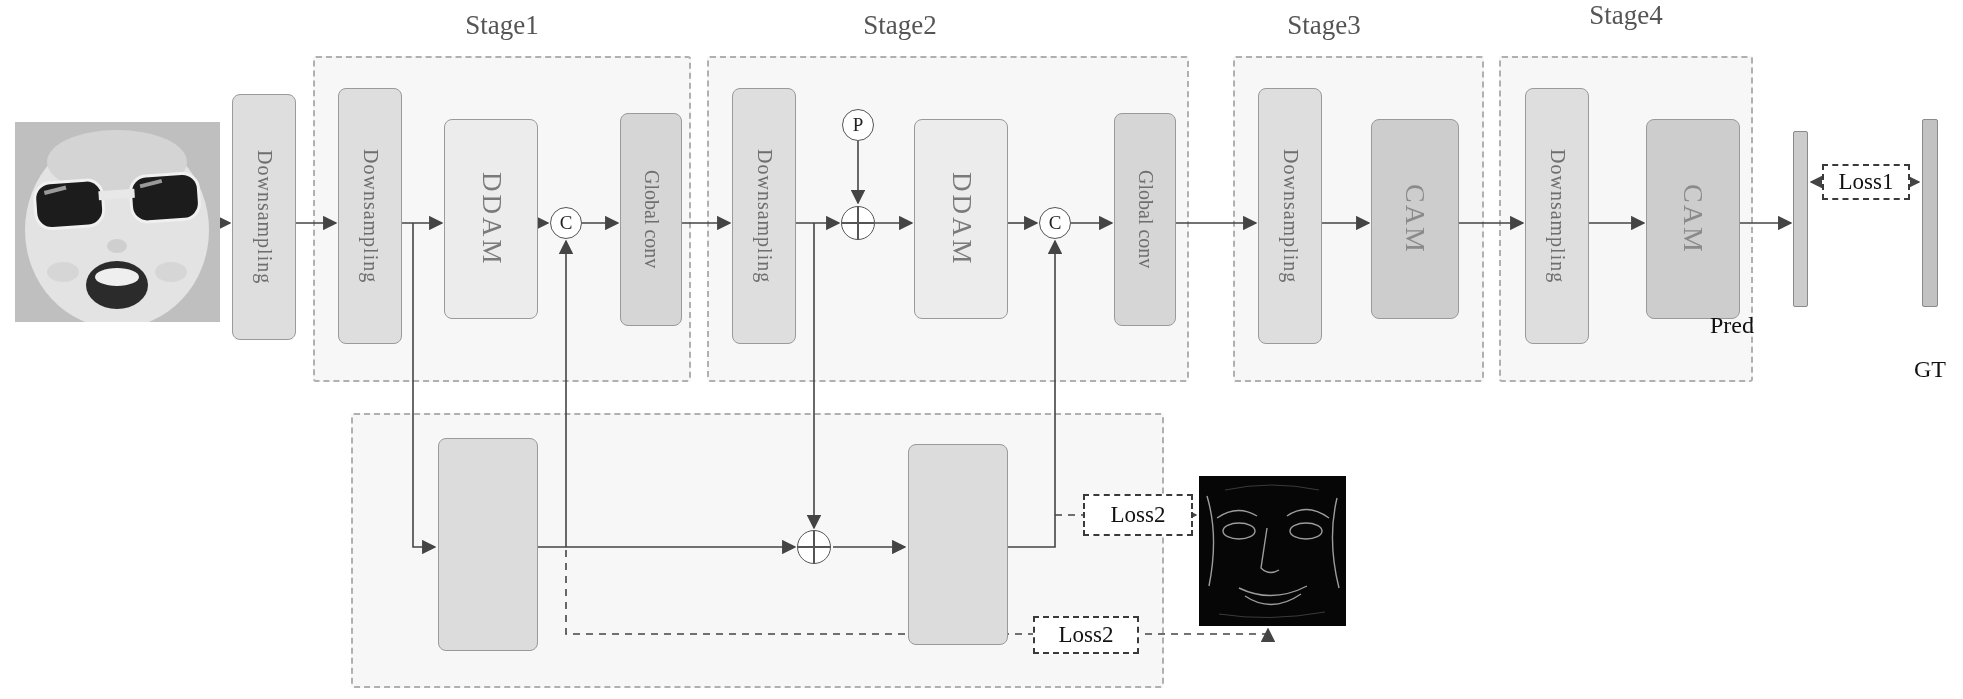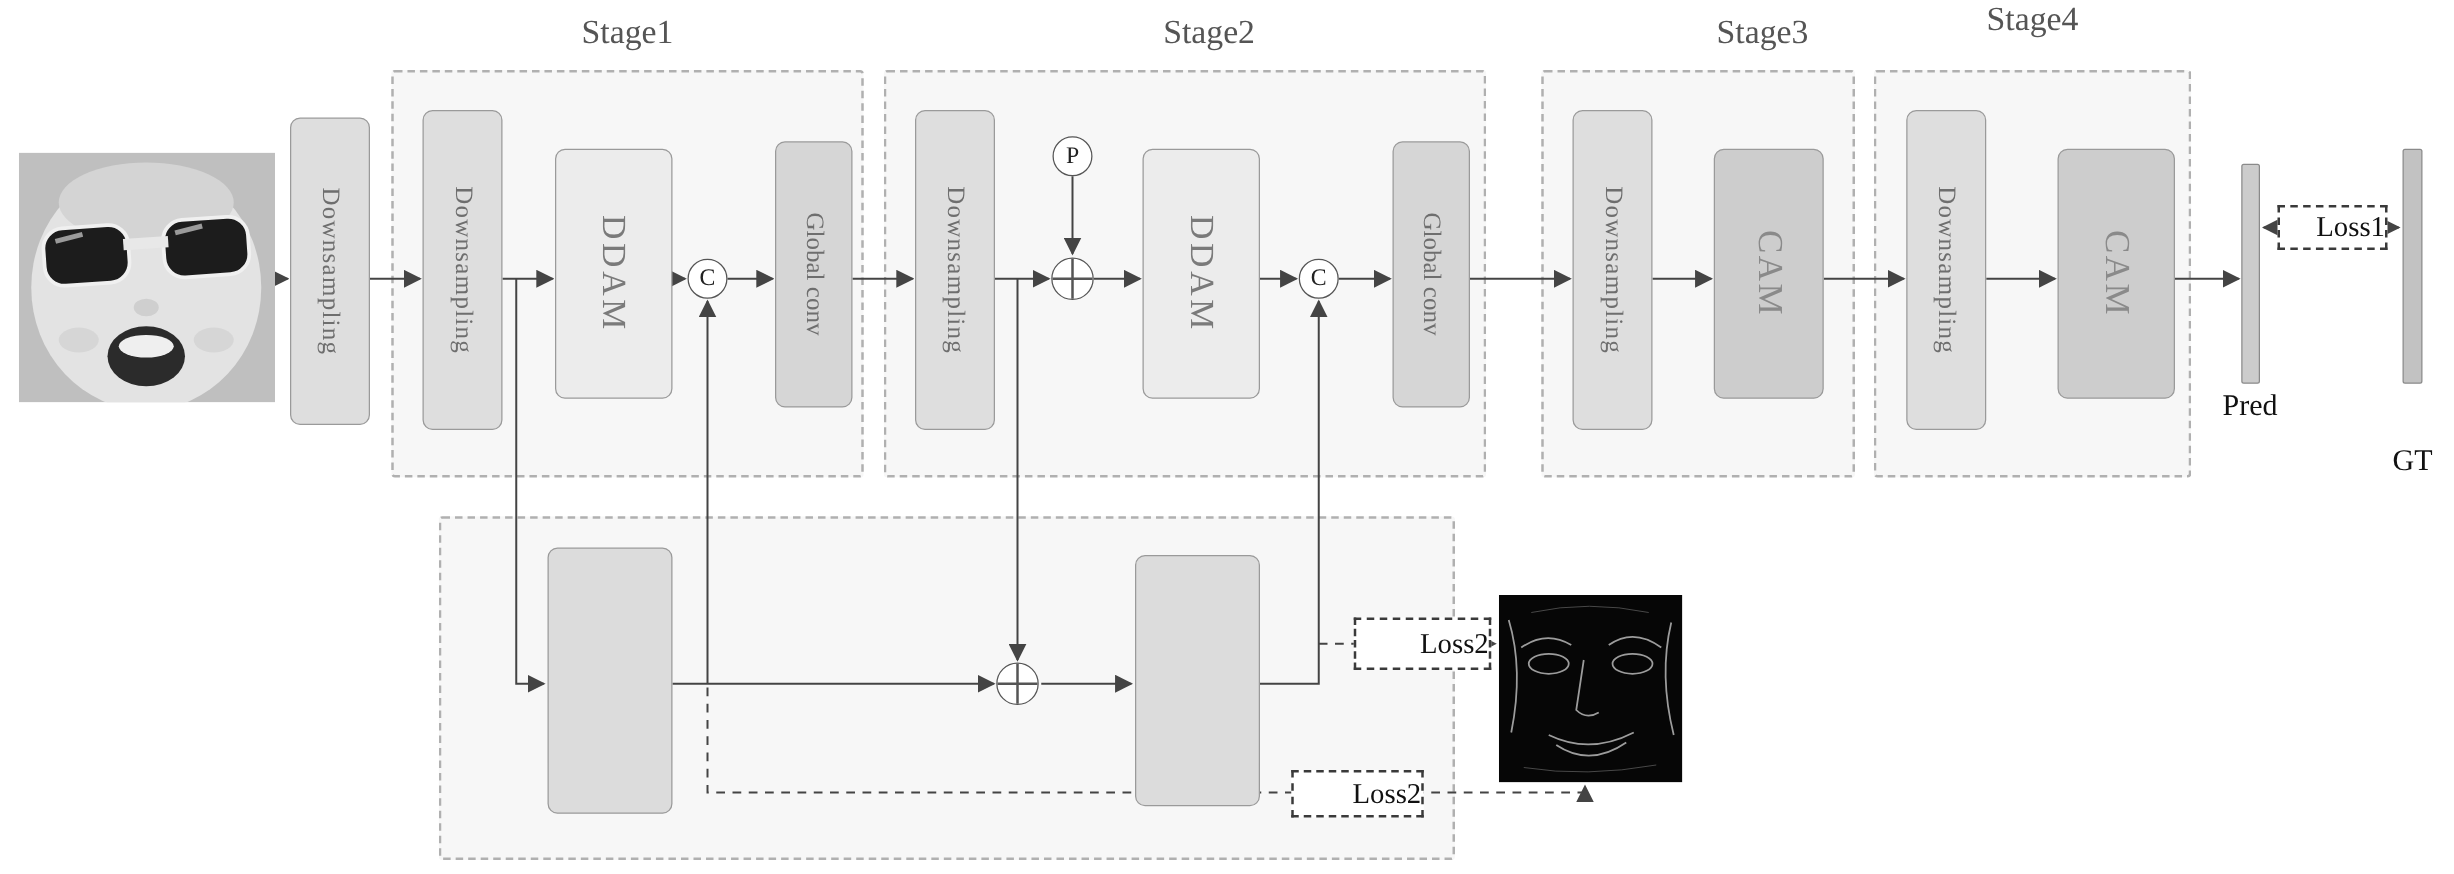--- a/index.html
+++ b/index.html
@@ -52,21 +52,21 @@
     border:1.6px solid #555; background:#fff; border-radius:50%;
     z-index:4;
   }
   .addnode::before, .addnode::after { content:""; position:absolute; background:#555; }
   .addnode::before { left:0; right:0; top:50%; height:1.6px; margin-top:-0.8px; }
   .addnode::after  { top:0; bottom:0; left:50%; width:1.6px; margin-left:-0.8px; }
 
   .loss-box {
     position:absolute;
     border:2px dashed #3a3a3a; background:#fff;
-    display:flex; align-items:center; justify-content:flex-end;
+    display:flex; align-items:center; justify-content:center;
     font-size:23px; color:#111; z-index:5;
   }
 
   .bar { position:absolute; border:1px solid #8a8a8a; border-radius:2px; z-index:3; }
   .bar.pred { background:#cccccc; }
   .bar.gt   { background:#c2c2c2; }
   .out-label { position:absolute; font-size:24px; color:#111; text-align:center; z-index:3; }
 
   .img-frame { position:absolute; z-index:3; overflow:hidden; }
   .img-frame svg { display:block; }
@@ -76,22 +76,22 @@
 
 <div class="canvas">
 
   <div class="stage-box" style="left:313px; top:56px; width:378px; height:326px;"></div>
   <div class="stage-box" style="left:707px; top:56px; width:482px; height:326px;"></div>
   <div class="stage-box" style="left:1233px; top:56px; width:251px; height:326px;"></div>
   <div class="stage-box" style="left:1499px; top:56px; width:254px; height:326px;"></div>
   <div class="stage-box" style="left:351px; top:413px; width:813px; height:275px;"></div>
 
   <div class="stage-label" style="left:442px; top:10px; width:120px;">Stage1</div>
-  <div class="stage-label" style="left:884px; top:10px; width:120px;text-align:right;">Stage2</div>
-  <div class="stage-label" style="left:1350px; top:10px; width:120px;">Stage3</div>
+  <div class="stage-label" style="left:840px; top:10px; width:120px;">Stage2</div>
+  <div class="stage-label" style="left:1264px; top:10px; width:120px;">Stage3</div>
   <div class="stage-label" style="left:1566px; top:0; width:120px;">Stage4</div>
 
   <div class="img-frame" style="left:15px; top:122px; width:205px; height:200px;">
     <svg width="205" height="200" viewBox="0 0 205 200">
       <rect x="0" y="0" width="205" height="200" fill="#bfbfbf"></rect>
       <ellipse cx="102" cy="108" rx="92" ry="98" fill="#e3e3e3"></ellipse>
       <ellipse cx="102" cy="40" rx="70" ry="32" fill="#d4d4d4"></ellipse>
       <g transform="rotate(-4 102 78)">
         <rect x="20" y="56" width="68" height="46" rx="16" fill="#1c1c1c" stroke="#f0f0f0" stroke-width="3"></rect>
         <rect x="116" y="56" width="68" height="46" rx="16" fill="#1c1c1c" stroke="#f0f0f0" stroke-width="3"></rect>
@@ -207,21 +207,21 @@
 
   <div class="block ds" style="left:1525px; top:88px; width:64px; height:256px;">
     <span class="vtext">Downsampling</span>
   </div>
   <div class="block cam" style="left:1646px; top:119px; width:94px; height:200px;">
     <span class="vtext">CAM</span>
   </div>
 
   <div class="bar pred" style="left:1793px; top:131px; width:15px; height:176px;"></div>
   <div class="bar gt" style="left:1922px; top:119px; width:16px; height:188px;"></div>
-  <div class="out-label" style="left:1770px; top:312px; width:60px;">Pred</div>
+  <div class="out-label" style="left:1702px; top:312px; width:60px;">Pred</div>
   <div class="out-label" style="left:1905px; top:312px; width:50px;margin-top:44px;">GT</div>
 
   <div class="loss-box" style="left:1822px; top:164px; width:88px; height:36px;">
     <span>Loss1</span>
   </div>
   <div class="loss-box" style="left:1083px; top:494px; width:110px; height:42px;">
     <span>Loss2</span>
   </div>
   <div class="loss-box" style="left:1033px; top:616px; width:106px; height:38px;">
     <span>Loss2</span>

